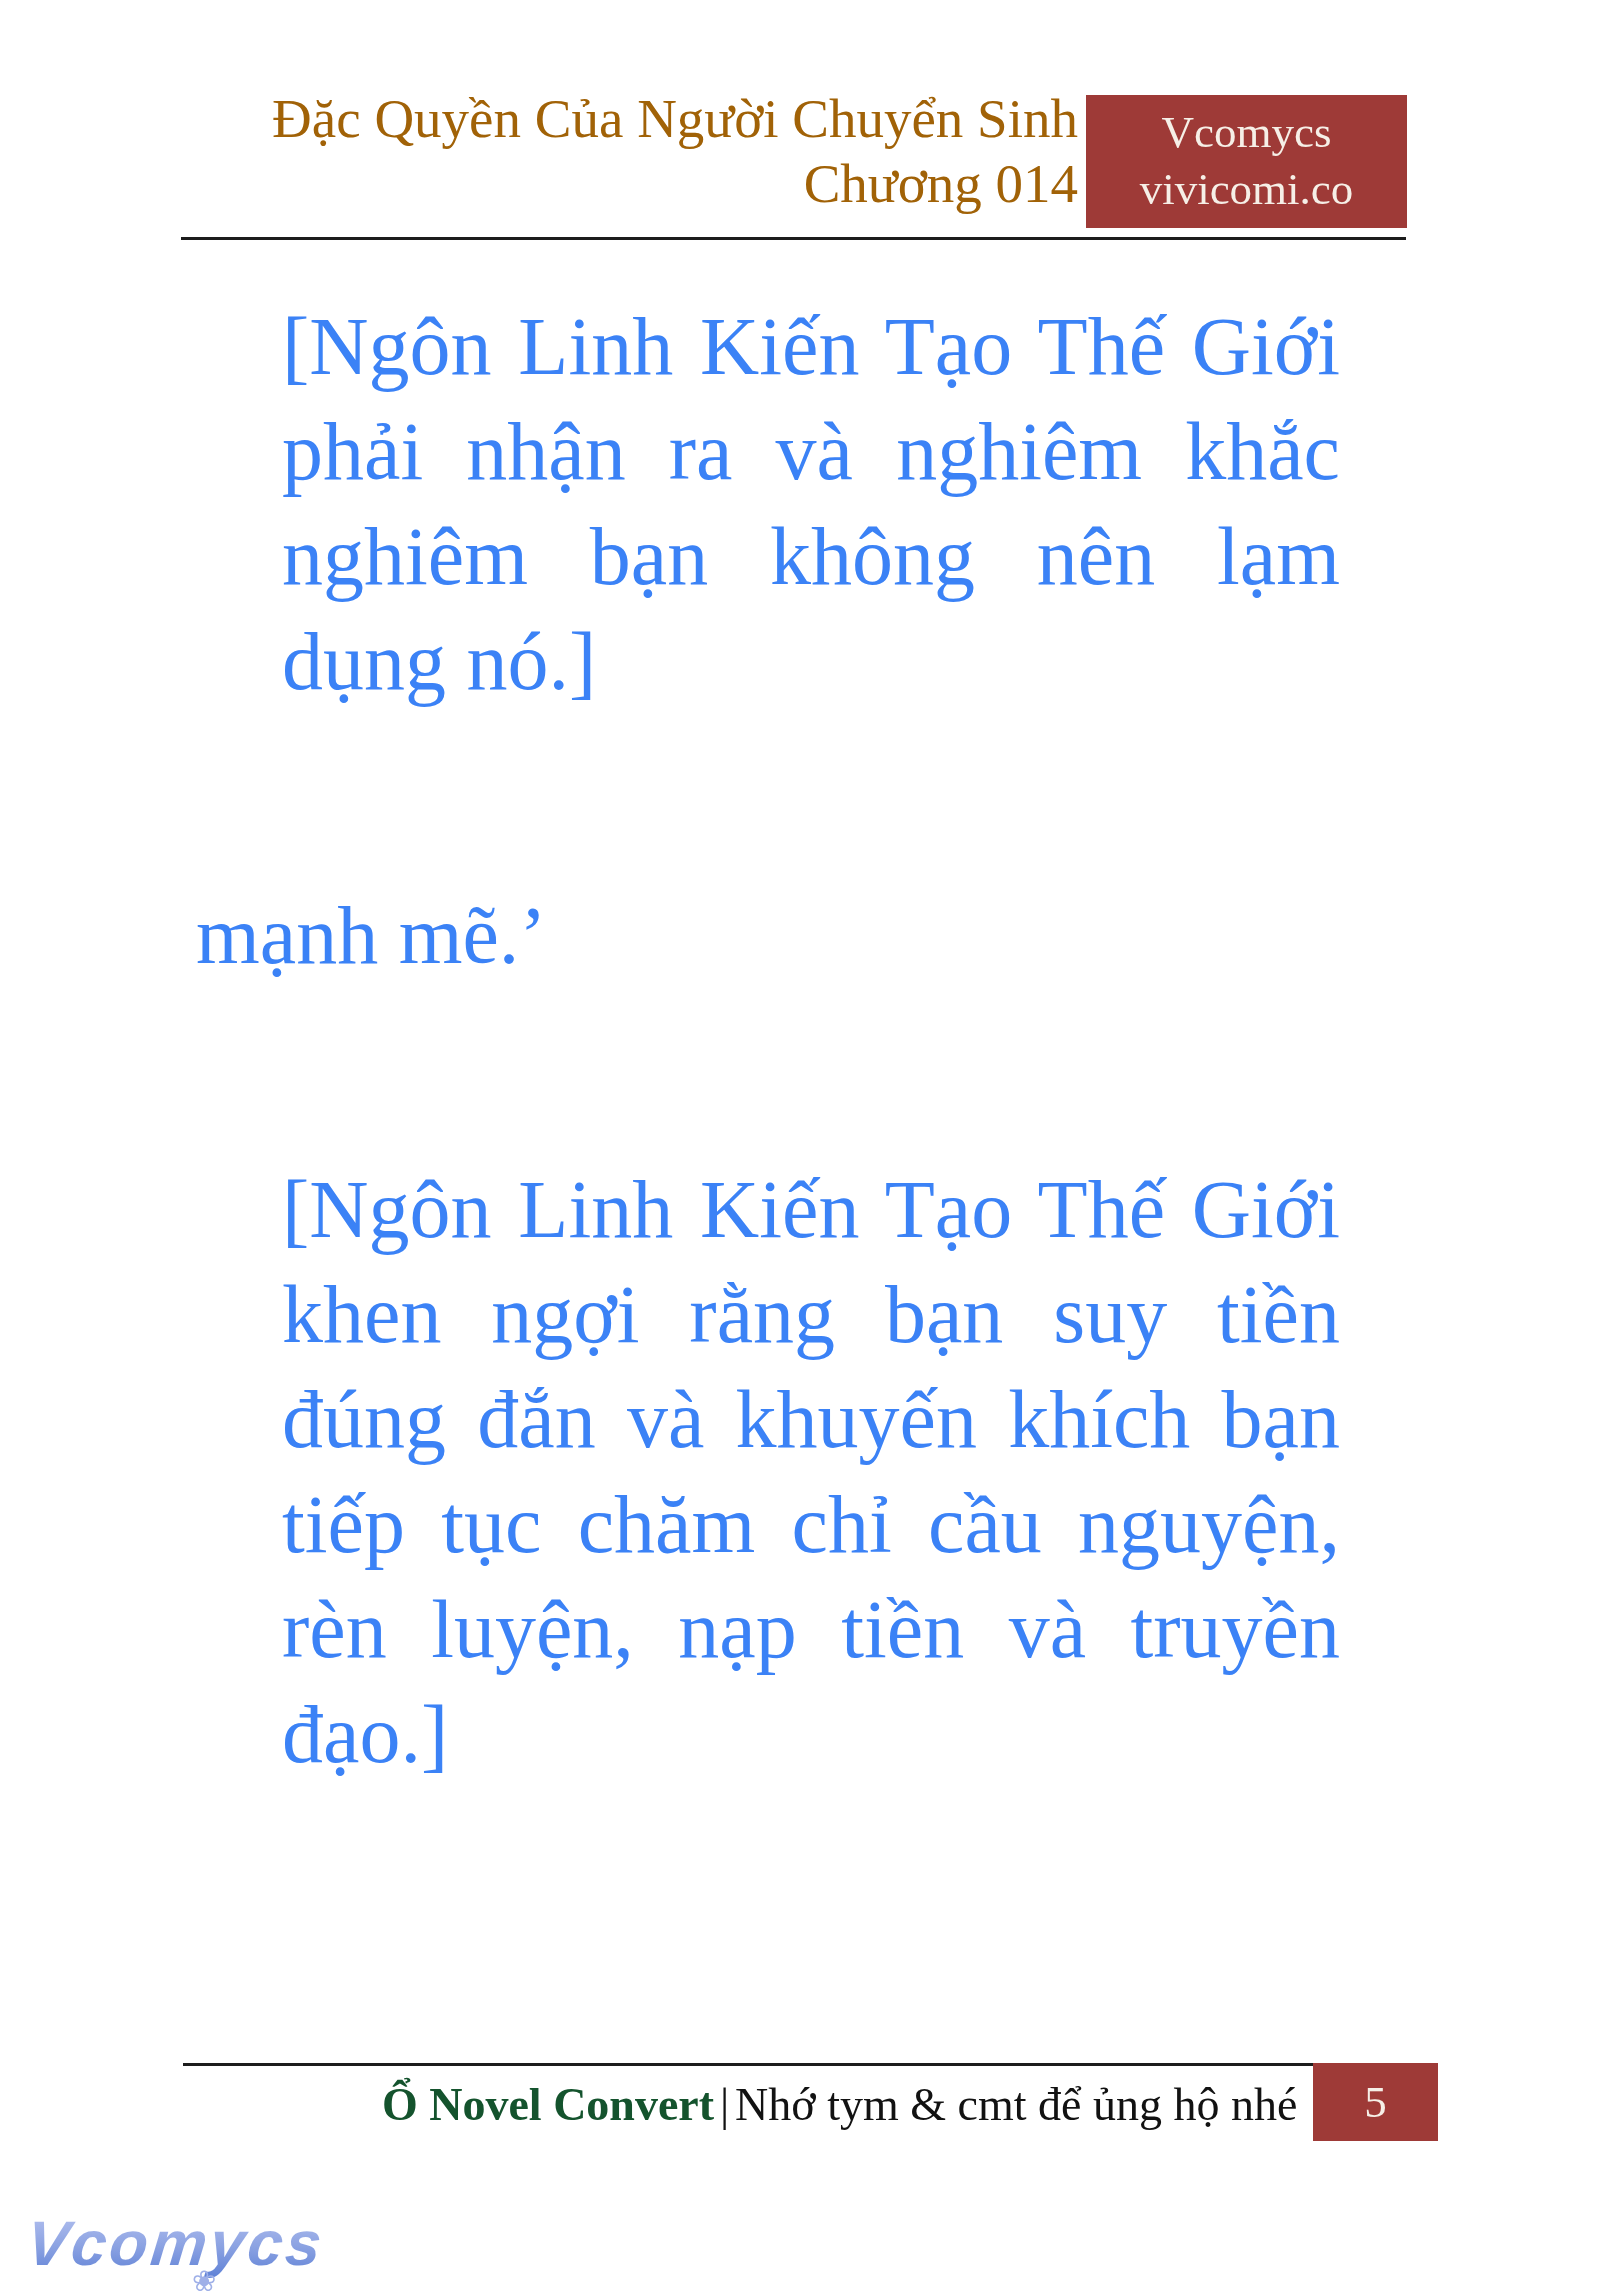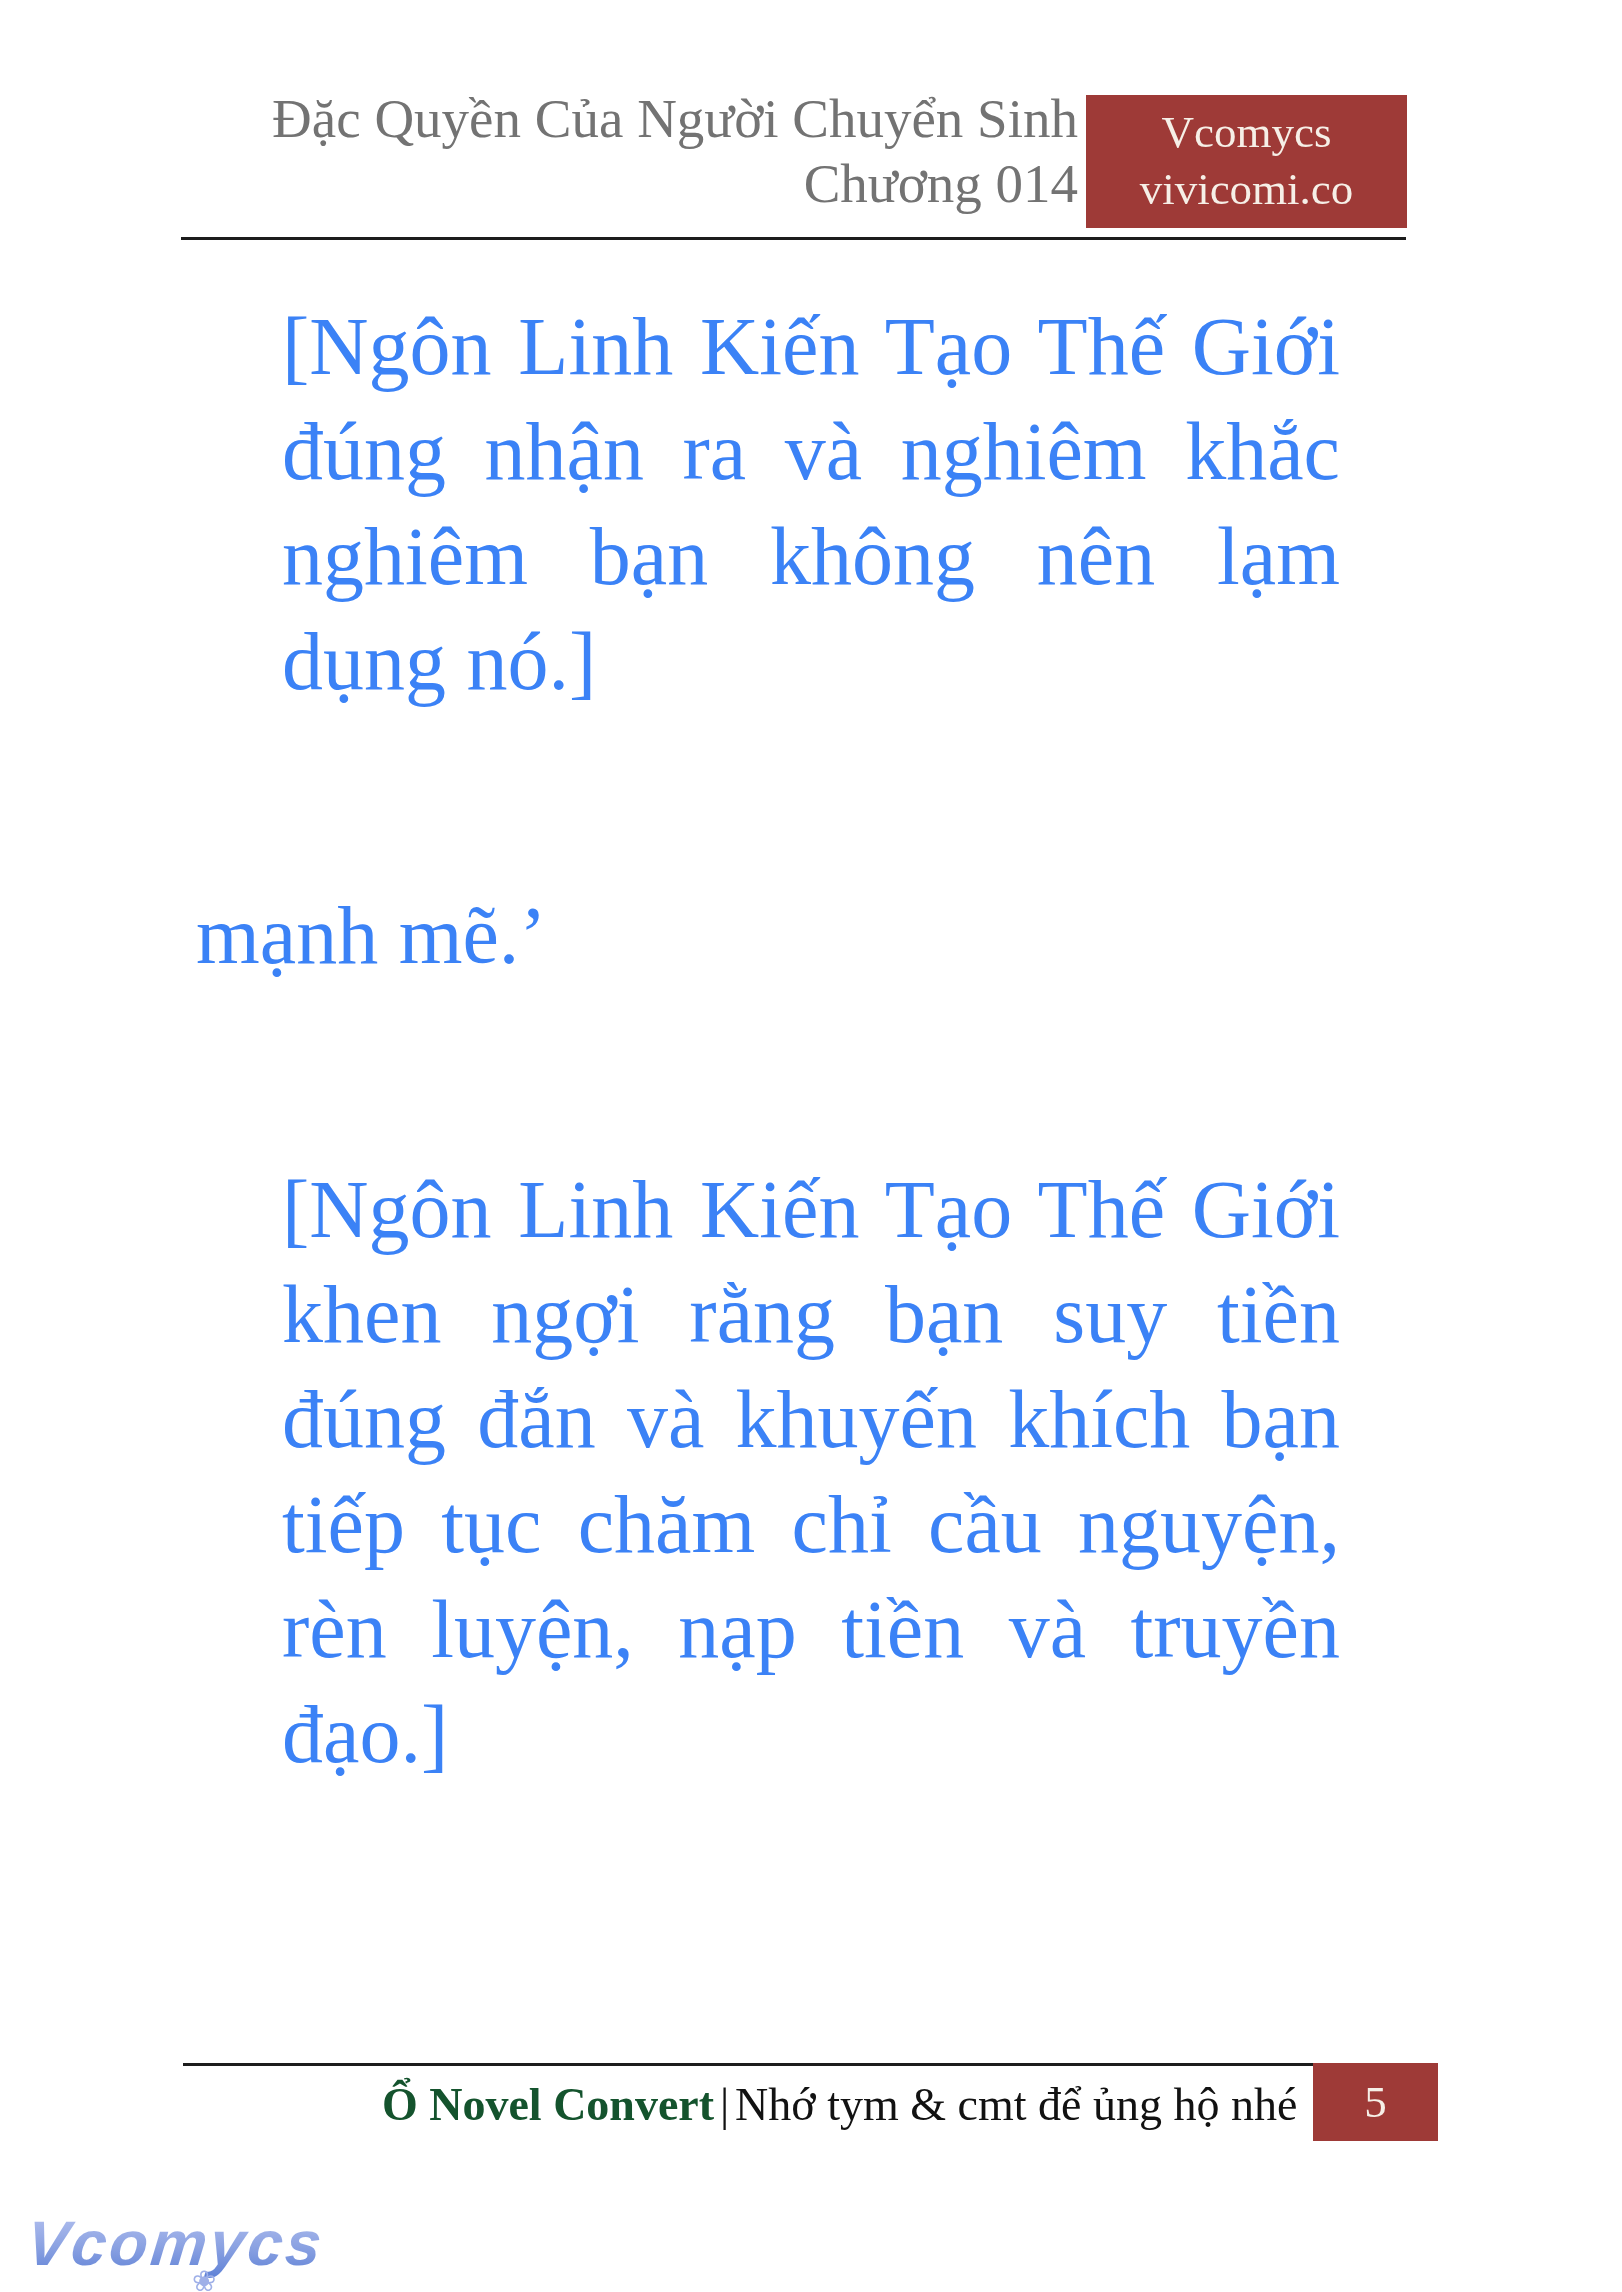--- a/index.html
+++ b/index.html
@@ -4,21 +4,21 @@
 <style>
   html,body{margin:0;padding:0;}
   body{
     width:1622px;height:2293px;position:relative;background:#ffffff;
     font-family:"Liberation Serif","DejaVu Serif",serif;color:#161616;
     overflow:hidden;
   }
   
   .header-title{
     position:absolute;top:86px;right:544px;text-align:right;
-    font-size:55px;line-height:65px;color:#737373;white-space:nowrap;
+    font-size:55px;line-height:65px;color:#a16207;white-space:nowrap;
   }
   .header-badge{
     position:absolute;left:1086px;top:95px;width:321px;height:133px;
     background:#9e3a37;color:#f6efe7;text-align:center;
     font-size:45px;line-height:57px;padding-top:8.8px;box-sizing:border-box;
   }
   .header-rule{
     position:absolute;left:181px;top:237px;width:1225px;height:2.9px;background:#1c1c1c;
   }
   
@@ -74,21 +74,21 @@
   <div>Vcomycs</div>
   <div>vivicomi.co</div>
 </div>
 
 <div class="header-rule"></div>
 
 <div class="content">
 
   <div class="para system">
     <div class="line">[Ngôn Linh Kiến Tạo Thế Giới</div>
-    <div class="line">đúng nhận ra và nghiêm khắc</div>
+    <div class="line">phải nhận ra và nghiêm khắc</div>
     <div class="line">nghiêm bạn không nên lạm</div>
     <div class="line last">dụng nó.]</div>
   </div>
 
   <div class="para speech">
     <div class="line last">mạnh mẽ.’</div>
   </div>
 
   <div class="para system">
     <div class="line">[Ngôn Linh Kiến Tạo Thế Giới</div>

